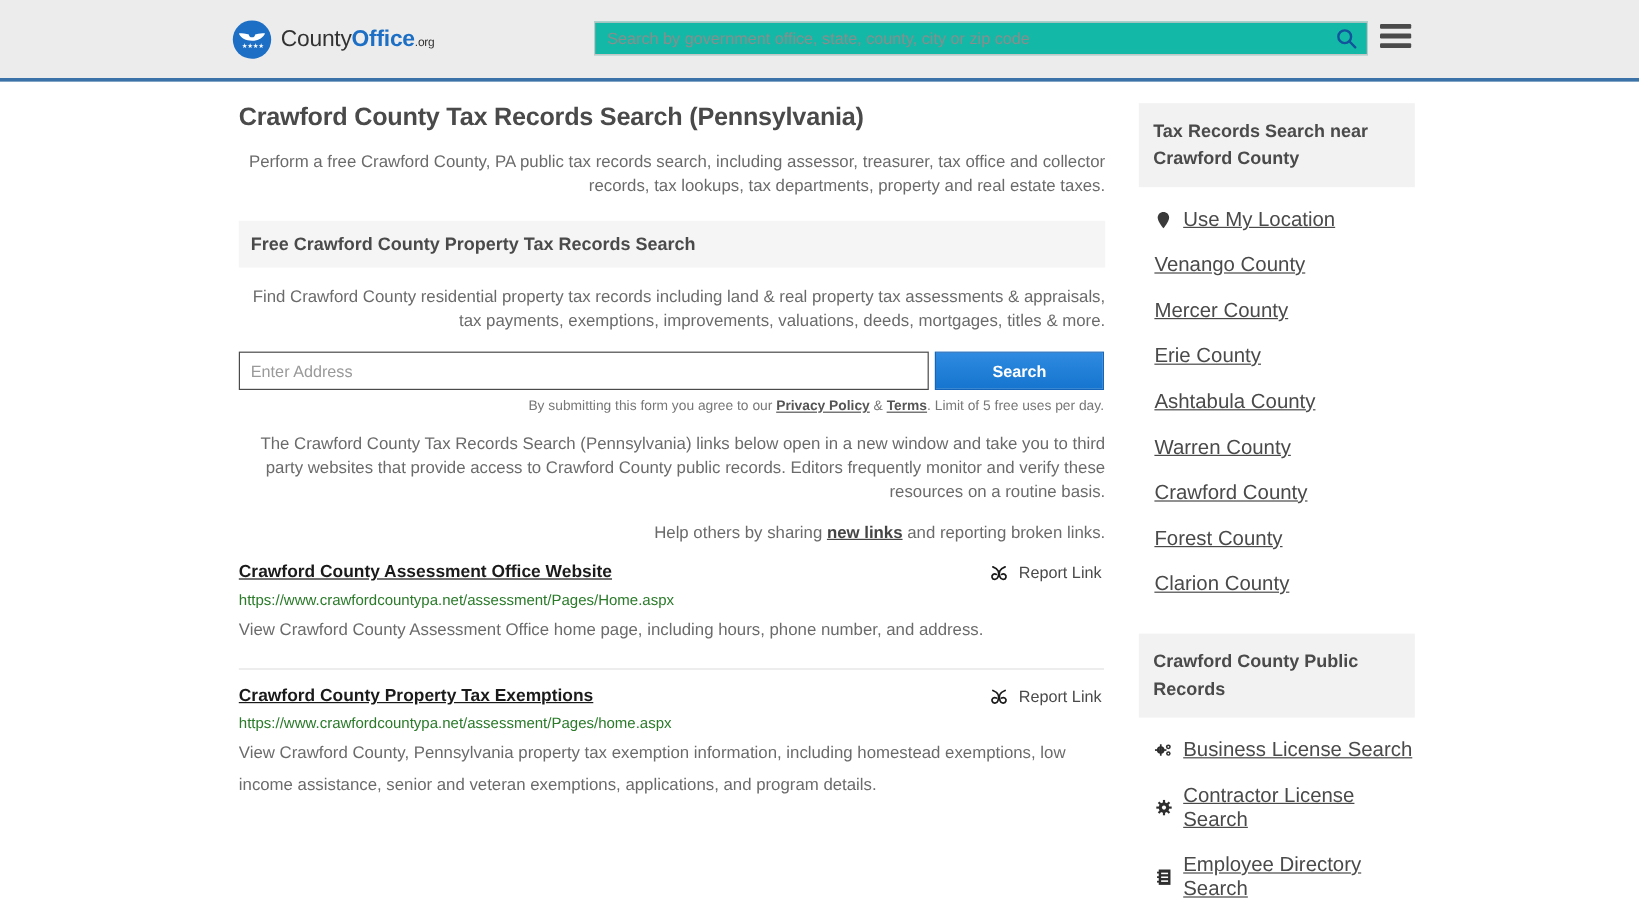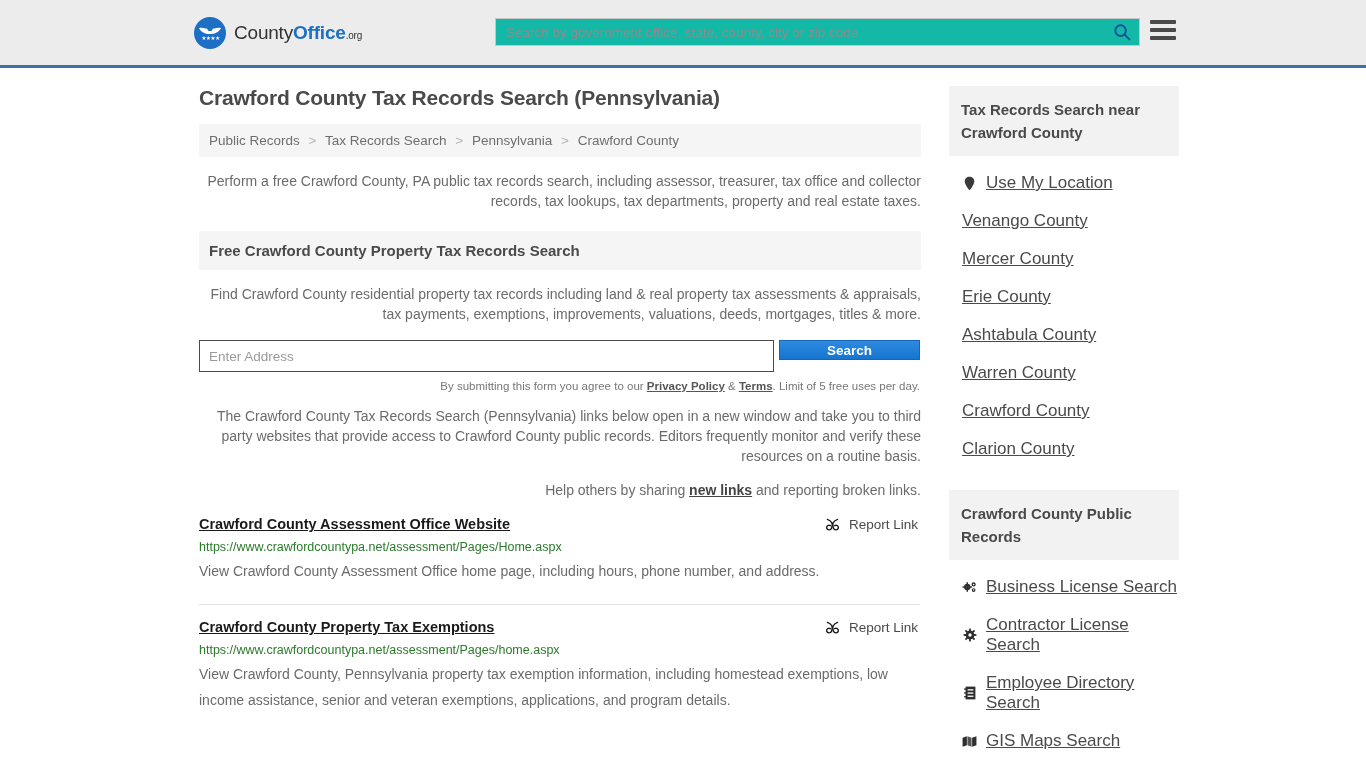--- a/index.html
+++ b/index.html
@@ -143,21 +143,21 @@
     border: 1px solid #4a4a4a;
     padding: 0 9px;
     font-size: 13.5px;
     color: #444;
     outline: none;
     font-family: "Liberation Sans", sans-serif;
   }
   .addr-input::placeholder { color: #9a9a9a; }
   .search-submit {
     width: 141px;
-    height: 20px;
+    height: 32px;
     margin-left: 5px;
     background: linear-gradient(#2f8ae0, #1575cf);
     border: 1px solid #1565bb;
     color: #ffffff;
     font-size: 13.5px;
     font-weight: bold;
     cursor: pointer;
     font-family: "Liberation Sans", sans-serif;
   }
   .fineprint {
@@ -278,29 +278,20 @@
     <span></span>
   </div>
 </div>
 
 <div class="page">
 
   <div class="main-col">
 
     <h1 class="page-title">Crawford County Tax Records Search (Pennsylvania)</h1>
 
-    <div class="breadcrumb">
-      <a href="#">Public Records</a>
-      <span class="sep">&gt;</span>
-      <a href="#">Tax Records Search</a>
-      <span class="sep">&gt;</span>
-      <a href="#">Pennsylvania</a>
-      <span class="sep">&gt;</span>
-      <a href="#">Crawford County</a>
-    </div>
 
     <div class="body-text">Perform a free Crawford County, PA public tax records search, including assessor, treasurer, tax office and collector records, tax lookups, tax departments, property and real estate taxes.</div>
 
     <div class="section-head">Free Crawford County Property Tax Records Search</div>
 
     <div class="body-text">Find Crawford County residential property tax records including land &amp; real property tax assessments &amp; appraisals, tax payments, exemptions, improvements, valuations, deeds, mortgages, titles &amp; more.</div>
 
     <div class="form-row">
       <input class="addr-input" type="text" placeholder="Enter Address" style="">
       <button class="search-submit">Search</button>
@@ -372,20 +363,23 @@
         <a href="#">Erie County</a>
       </div>
       <div class="side-item">
         <a href="#">Ashtabula County</a>
       </div>
       <div class="side-item">
         <a href="#">Warren County</a>
       </div>
       <div class="side-item">
         <a href="#">Crawford County</a>
+      </div>
+      <div class="side-item">
+        <a href="#">Forest County</a>
       </div>
       <div class="side-item">
         <a href="#">Clarion County</a>
       </div>
     </div>
 
     <div class="side-block">
       <div class="side-head">Crawford County Public Records</div>
       <div class="side-list">
 

